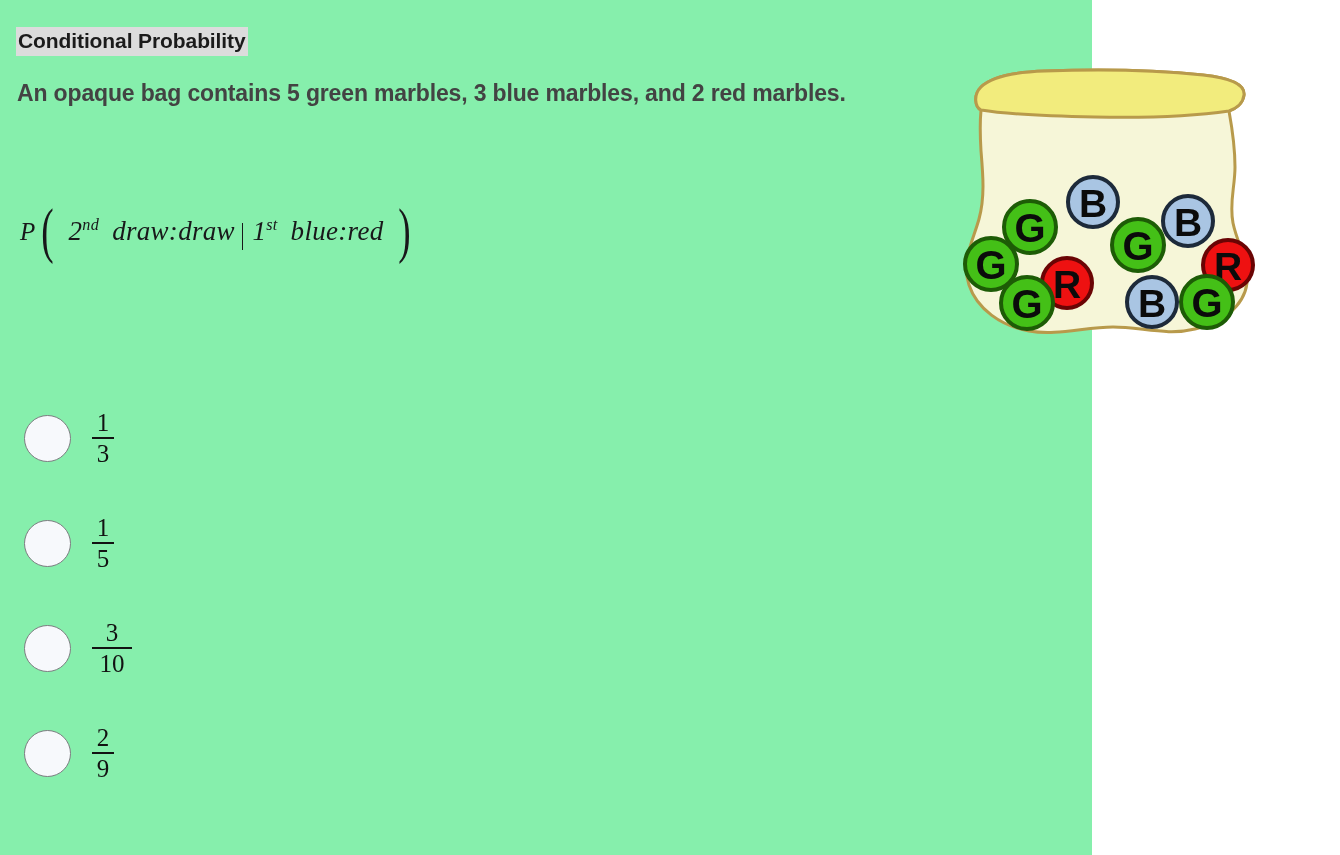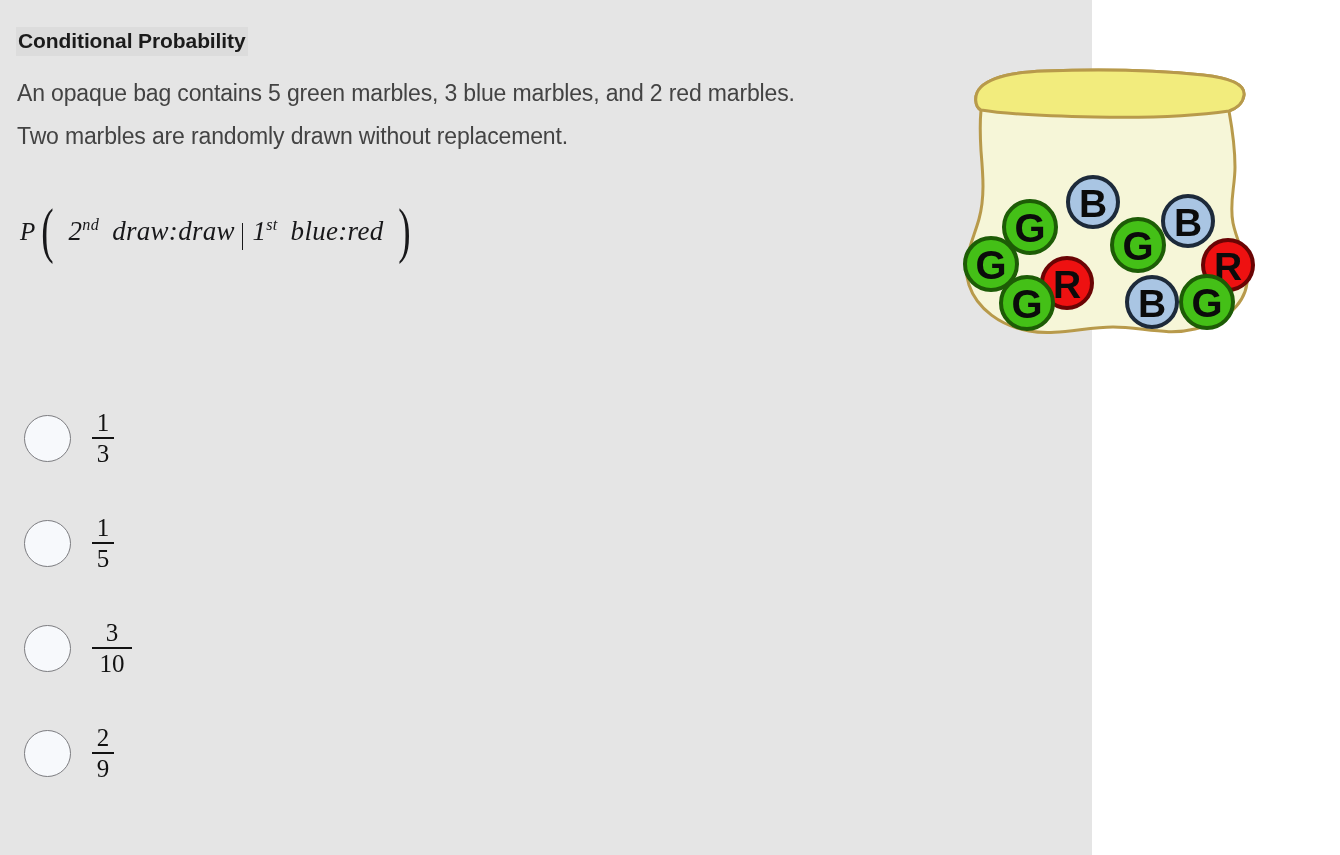--- a/index.html
+++ b/index.html
@@ -3,39 +3,40 @@
 <meta charset="utf-8">
 <style>
   * { box-sizing: border-box; }
   html, body {
     margin: 0; padding: 0;
     width: 1340px; height: 855px;
     background: #ffffff;
     font-family: "Liberation Sans", sans-serif;
     overflow: hidden;
   }
-  #page { position: relative; width: 1092px; height: 855px; background: #e5e5e5; }
+  #page { position: relative; width: 1092px; height: 855px; background: #86efac; }
 
   
   #title-wrap { position: absolute; left: 16px; top: 27px; }
   #title {
     display: inline-block;
     font-size: 21px; font-weight: bold;
     color: #1b1b1b; background: #dcdcdc;
     letter-spacing: -0.1px;
     padding: 2px 2px 3px 2px;
     line-height: 24px;
   }
 
   
   .prompt-line {
     position: absolute; left: 17px;
     font-size: 23px; color: #434343;
     line-height: 28px; white-space: nowrap;
     letter-spacing: -0.15px;
+    font-weight: bold;
   }
   #prompt-line-1 { top: 79px; }
   #prompt-line-2 { top: 122px; }
 
   
   #math-expr {
     position: absolute; left: 20px; top: 198px;
     font-family: "Liberation Serif", serif;
     font-style: italic;
     font-size: 27px; color: #18181a;
@@ -91,21 +92,20 @@
 </head>
 <body>
 
 <div id="page">
 
   <div id="title-wrap">
     <span id="title">Conditional Probability</span>
   </div>
 
   <div class="prompt-line" id="prompt-line-1">An opaque bag contains 5 green marbles, 3 blue marbles, and 2 red marbles.</div>
-  <div class="prompt-line" id="prompt-line-2">Two marbles are randomly drawn without replacement.</div>
 
   <div id="math-expr">
     <span class="pvar">P</span>
     <span class="paren">(</span>
     <span class="sp"></span>
     <span class="term"><span>2</span><sup>nd</sup></span>
     <span class="sp"></span>
     <span class="term">draw:draw</span>
     <span class="bar"></span>
     <span class="term"><span>1</span><sup>st</sup></span>

